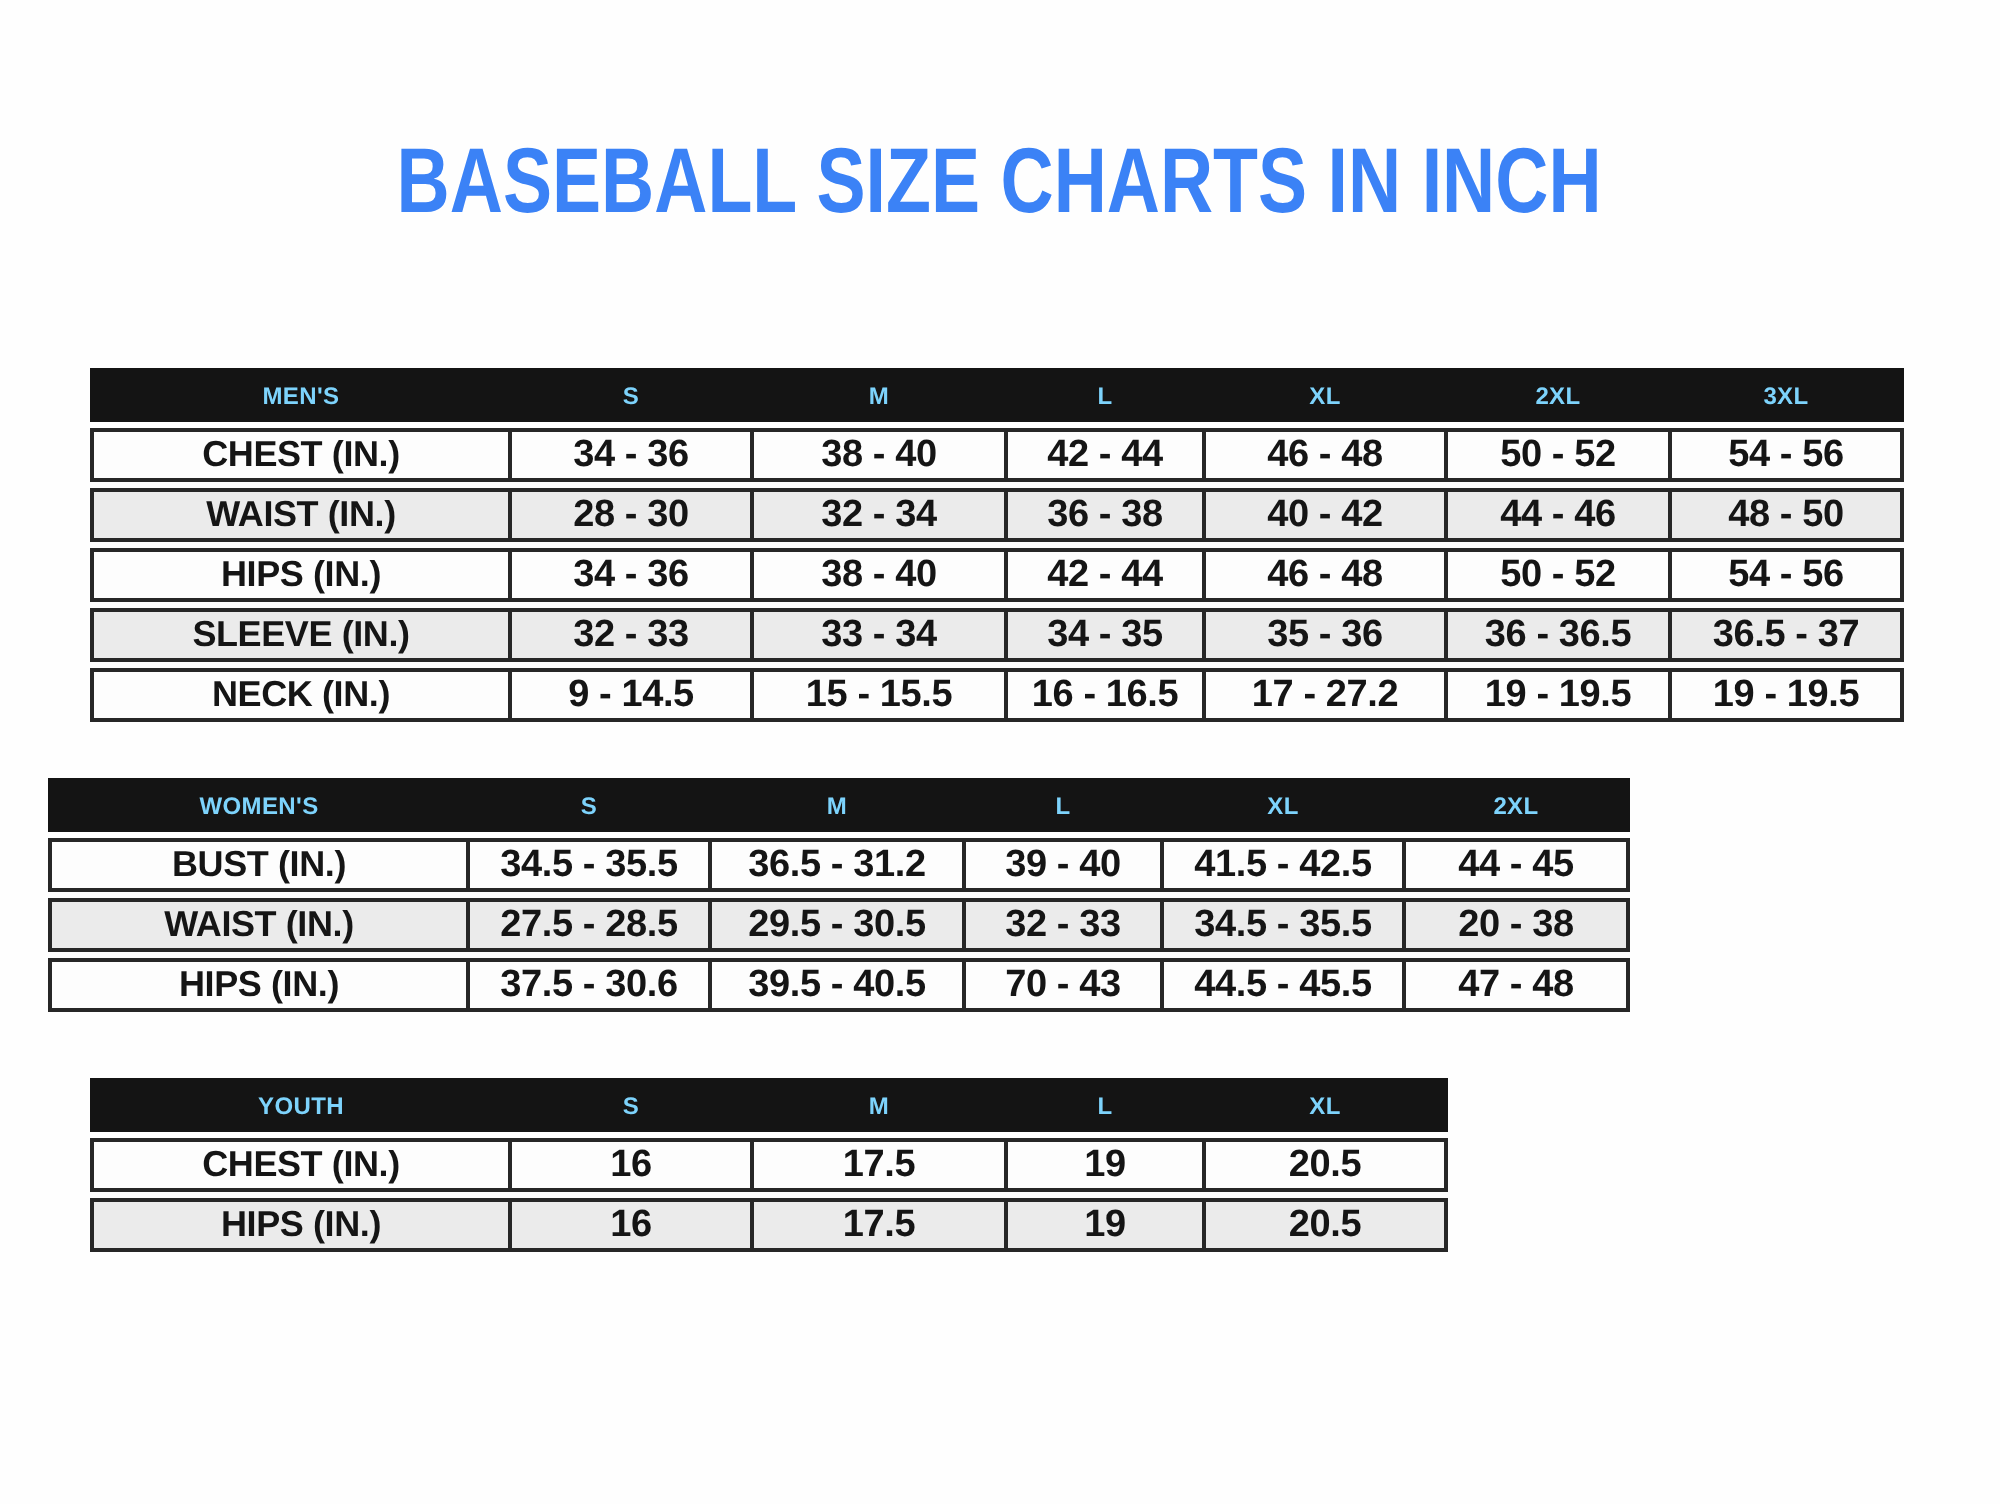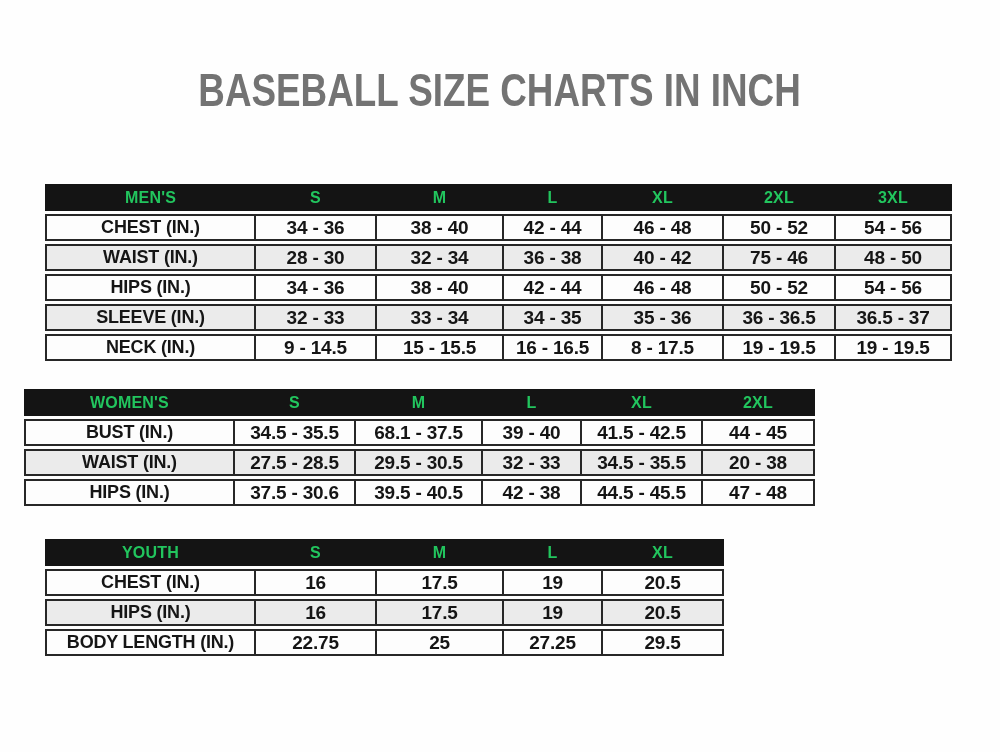--- a/index.html
+++ b/index.html
@@ -13,21 +13,21 @@
     overflow: hidden;
   }
   .page { position: relative; width: 1000px; height: 752px; }
 
   .title {
     margin: 66px 0 0 0;
     text-align: center;
     font-size: 46px;
     font-weight: bold;
     line-height: 1.05;
-    color: #737373;
+    color: #3b82f6;
     white-space: nowrap;
   }
   .title .condensed {
     display: inline-block;
     transform: scaleX(0.80);
     transform-origin: center center;
     letter-spacing: 0px;
   }
 
   table.size-table {
@@ -53,22 +53,22 @@
     border-right: 2px solid #272727;
     overflow: hidden;
     white-space: nowrap;
   }
   .size-table th:first-child, .size-table td:first-child {
     border-left: 2px solid #272727;
   }
 
   .size-table thead th {
     background: #141414;
-    color: #22c55e;
-    font-size: 16px;
+    color: #7dd3fc;
+    font-size: 12px;
     border-color: #141414;
     letter-spacing: 0.2px;
   }
   .size-table thead th:first-child { border-color: #141414; }
 
   .size-table tbody th {      
     font-size: 18px;
     letter-spacing: -0.2px;
     text-align: center;
   }
@@ -118,21 +118,21 @@
           <td>46 - 48</td>
           <td>50 - 52</td>
           <td>54 - 56</td>
         </tr>
         <tr>
           <th>WAIST (IN.)</th>
           <td>28 - 30</td>
           <td>32 - 34</td>
           <td>36 - 38</td>
           <td>40 - 42</td>
-          <td>75 - 46</td>
+          <td>44 - 46</td>
           <td>48 - 50</td>
         </tr>
         <tr>
           <th>HIPS (IN.)</th>
           <td>34 - 36</td>
           <td>38 - 40</td>
           <td>42 - 44</td>
           <td>46 - 48</td>
           <td>50 - 52</td>
           <td>54 - 56</td>
@@ -144,21 +144,21 @@
           <td>34 - 35</td>
           <td>35 - 36</td>
           <td>36 - 36.5</td>
           <td>36.5 - 37</td>
         </tr>
         <tr>
           <th>NECK (IN.)</th>
           <td>9 - 14.5</td>
           <td>15 - 15.5</td>
           <td>16 - 16.5</td>
-          <td>8 - 17.5</td>
+          <td>17 - 27.2</td>
           <td>19 - 19.5</td>
           <td>19 - 19.5</td>
         </tr>
       </tbody>
     </table>
 
   <table class="size-table womens">
     <colgroup>
       <col style="width:211px">
         <col style="width:121px">
@@ -174,38 +174,38 @@
           <th>M</th>
           <th>L</th>
           <th>XL</th>
           <th>2XL</th>
         </tr>
       </thead>
       <tbody>
         <tr>
           <th>BUST (IN.)</th>
           <td>34.5 - 35.5</td>
-          <td>68.1 - 37.5</td>
+          <td>36.5 - 31.2</td>
           <td>39 - 40</td>
           <td>41.5 - 42.5</td>
           <td>44 - 45</td>
         </tr>
         <tr>
           <th>WAIST (IN.)</th>
           <td>27.5 - 28.5</td>
           <td>29.5 - 30.5</td>
           <td>32 - 33</td>
           <td>34.5 - 35.5</td>
           <td>20 - 38</td>
         </tr>
         <tr>
           <th>HIPS (IN.)</th>
           <td>37.5 - 30.6</td>
           <td>39.5 - 40.5</td>
-          <td>42 - 38</td>
+          <td>70 - 43</td>
           <td>44.5 - 45.5</td>
           <td>47 - 48</td>
         </tr>
       </tbody>
     </table>
 
   <table class="size-table youth">
     <colgroup>
       <col style="width:211px">
         <col style="width:121px">
@@ -230,23 +230,16 @@
           <td>19</td>
           <td>20.5</td>
         </tr>
         <tr>
           <th>HIPS (IN.)</th>
           <td>16</td>
           <td>17.5</td>
           <td>19</td>
           <td>20.5</td>
         </tr>
-        <tr>
-          <th>BODY LENGTH (IN.)</th>
-          <td>22.75</td>
-          <td>25</td>
-          <td>27.25</td>
-          <td>29.5</td>
-        </tr>
       </tbody>
     </table>
 
 </div>
 
 </body></html>

